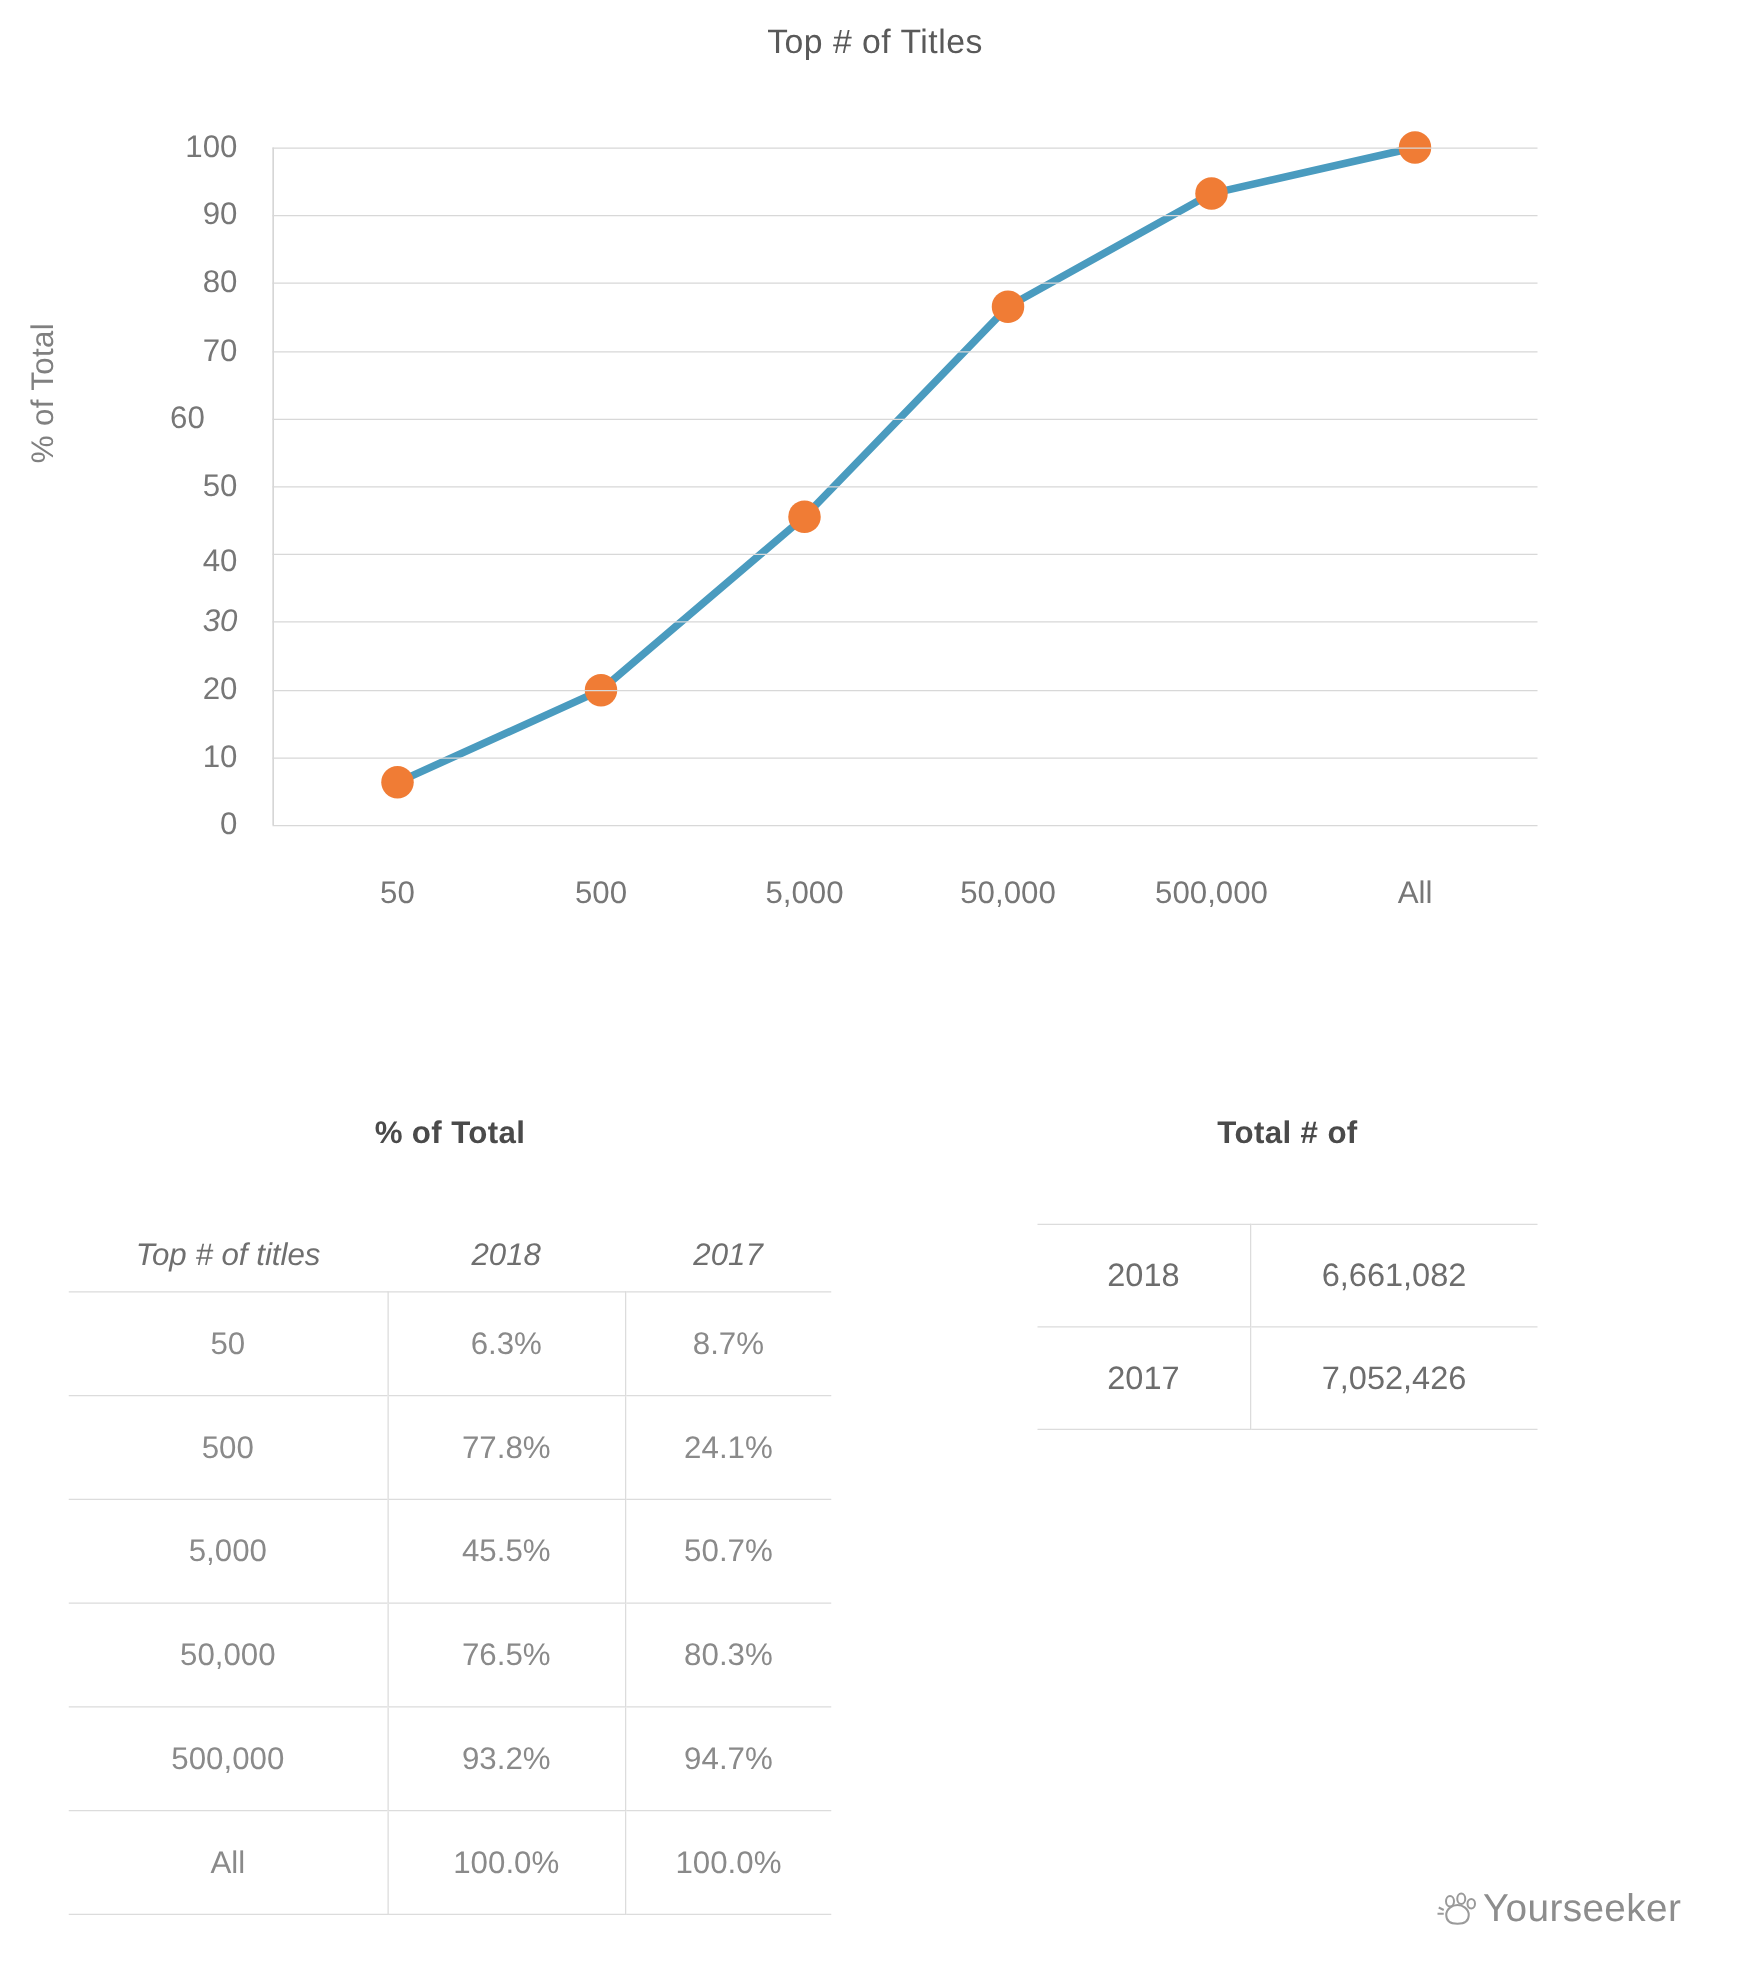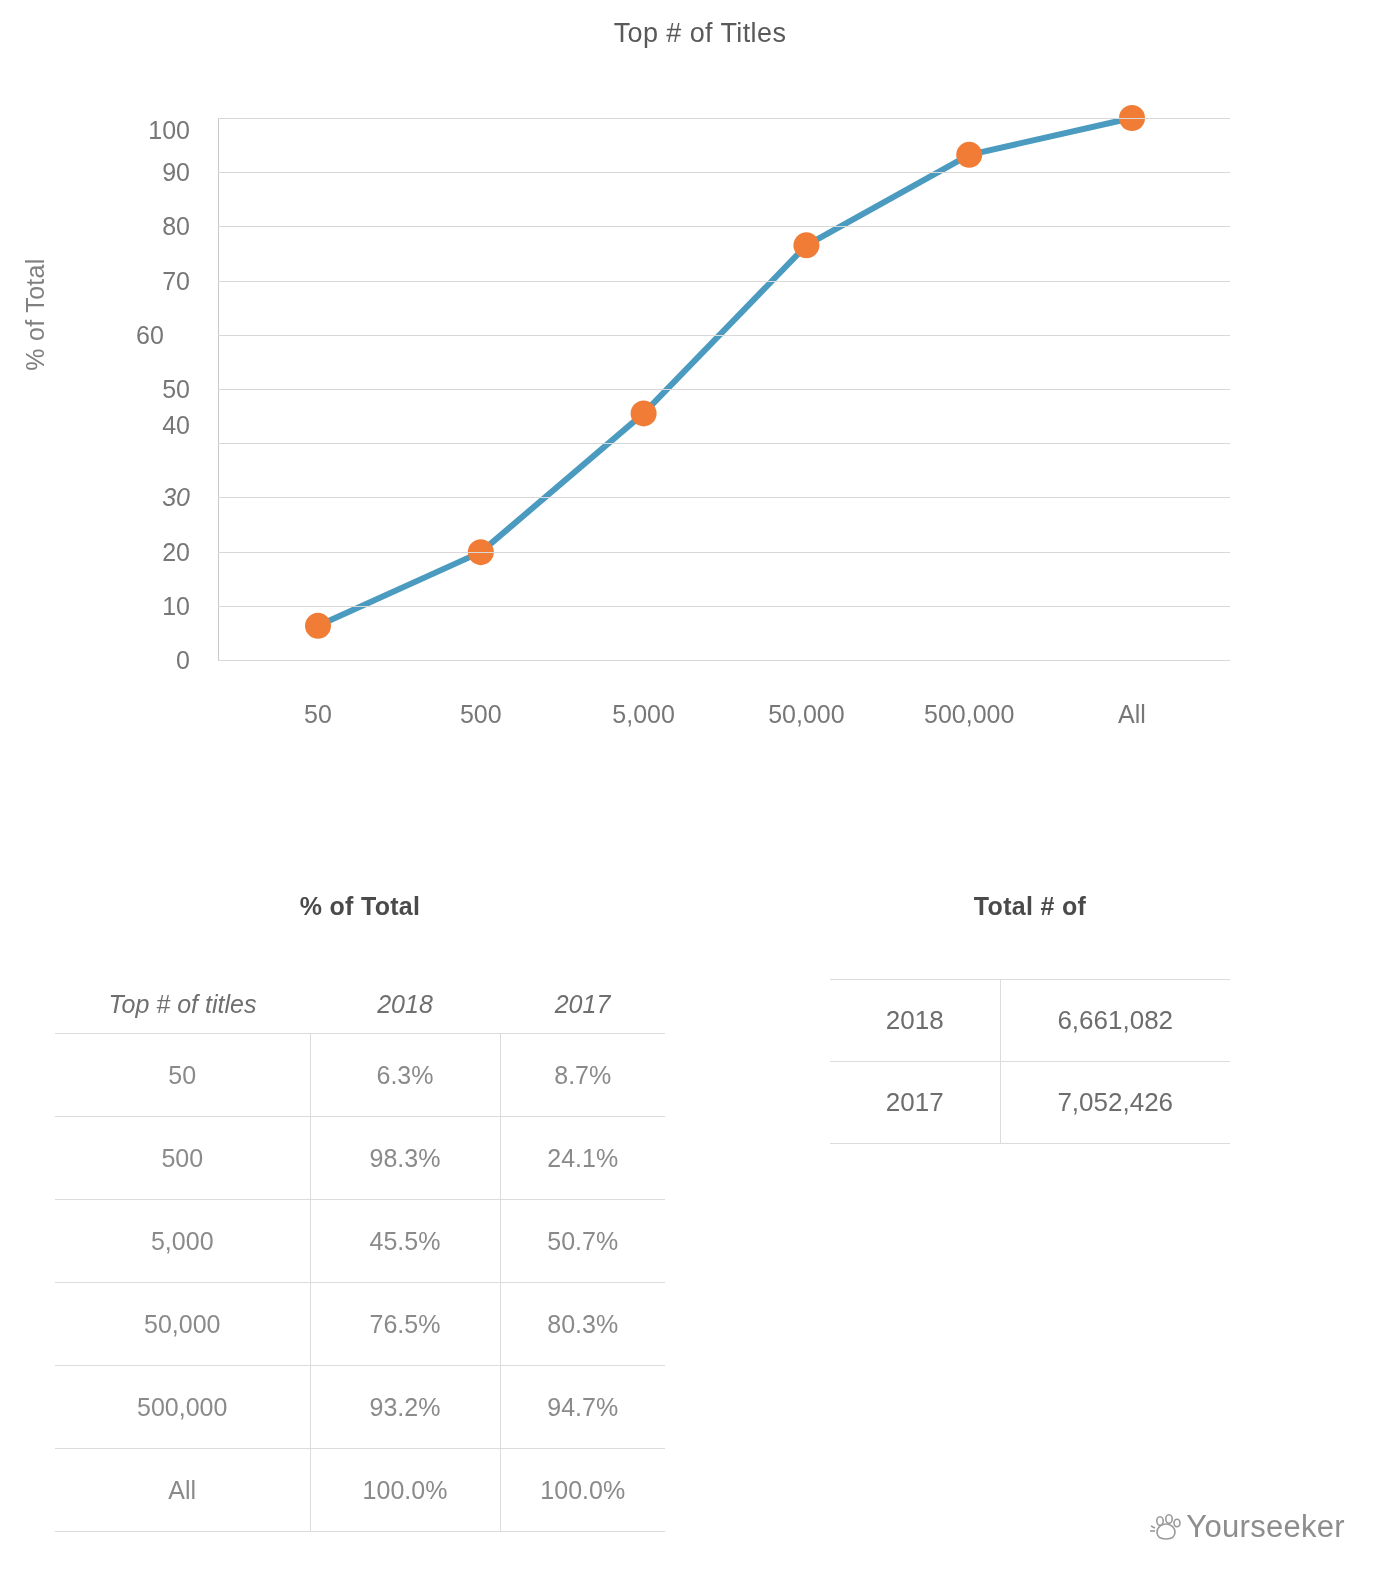--- a/index.html
+++ b/index.html
@@ -211,27 +211,27 @@
 
   <div id="chart-title">Top # of Titles</div>
 
   <div id="yaxis-title">% of Total</div>
 
   <div id="ylabels">
       <div class="ytick" style="top: 542px;">0</div>
       <div class="ytick" style="top: 487.8px;">10</div>
       <div class="ytick" style="top: 433.6px;">20</div>
       <div class="ytick" style="top: 379.4px; font-style: italic;">30</div>
-      <div class="ytick" style="top: 307px;">40</div>
+      <div class="ytick" style="top: 331px;">40</div>
       <div class="ytick" style="top: 271px;">50</div>
       <div class="ytick" style="top: 216.8px; text-align: center;">60</div>
       <div class="ytick" style="top: 162.6px;">70</div>
       <div class="ytick" style="top: 108.4px;">80</div>
       <div class="ytick" style="top: 54.2px;">90</div>
-      <div class="ytick" style="top: 12px;">100</div>
+      <div class="ytick" style="top: 0px;">100</div>
     </div>
 
   <div id="axis-left"></div>
 
   <div id="plot">
     <svg id="series-svg" viewBox="0 0 1012 542" preserveAspectRatio="none">
         <polyline points="100,507.854 262.8,434.142 425.6,295.39 588.4000000000001,127.37 751.2,36.855999999999995 914,0" fill="none" stroke="#4a9bbf" stroke-width="6" stroke-linejoin="round" stroke-linecap="round"></polyline>
         <circle cx="100" cy="507.854" r="13" fill="#f07c35"></circle>
         <circle cx="262.8" cy="434.142" r="13" fill="#f07c35"></circle>
         <circle cx="425.6" cy="295.39" r="13" fill="#f07c35"></circle>
@@ -273,21 +273,21 @@
             <td class="col-2018">2018</td>
             <td class="col-2017">2017</td>
           </tr>
           <tr>
             <td class="col-label">50</td>
             <td class="col-2018">6.3%</td>
             <td class="col-2017">8.7%</td>
           </tr>
           <tr>
             <td class="col-label">500</td>
-            <td class="col-2018">98.3%</td>
+            <td class="col-2018">77.8%</td>
             <td class="col-2017">24.1%</td>
           </tr>
           <tr>
             <td class="col-label">5,000</td>
             <td class="col-2018">45.5%</td>
             <td class="col-2017">50.7%</td>
           </tr>
           <tr>
             <td class="col-label">50,000</td>
             <td class="col-2018">76.5%</td>

